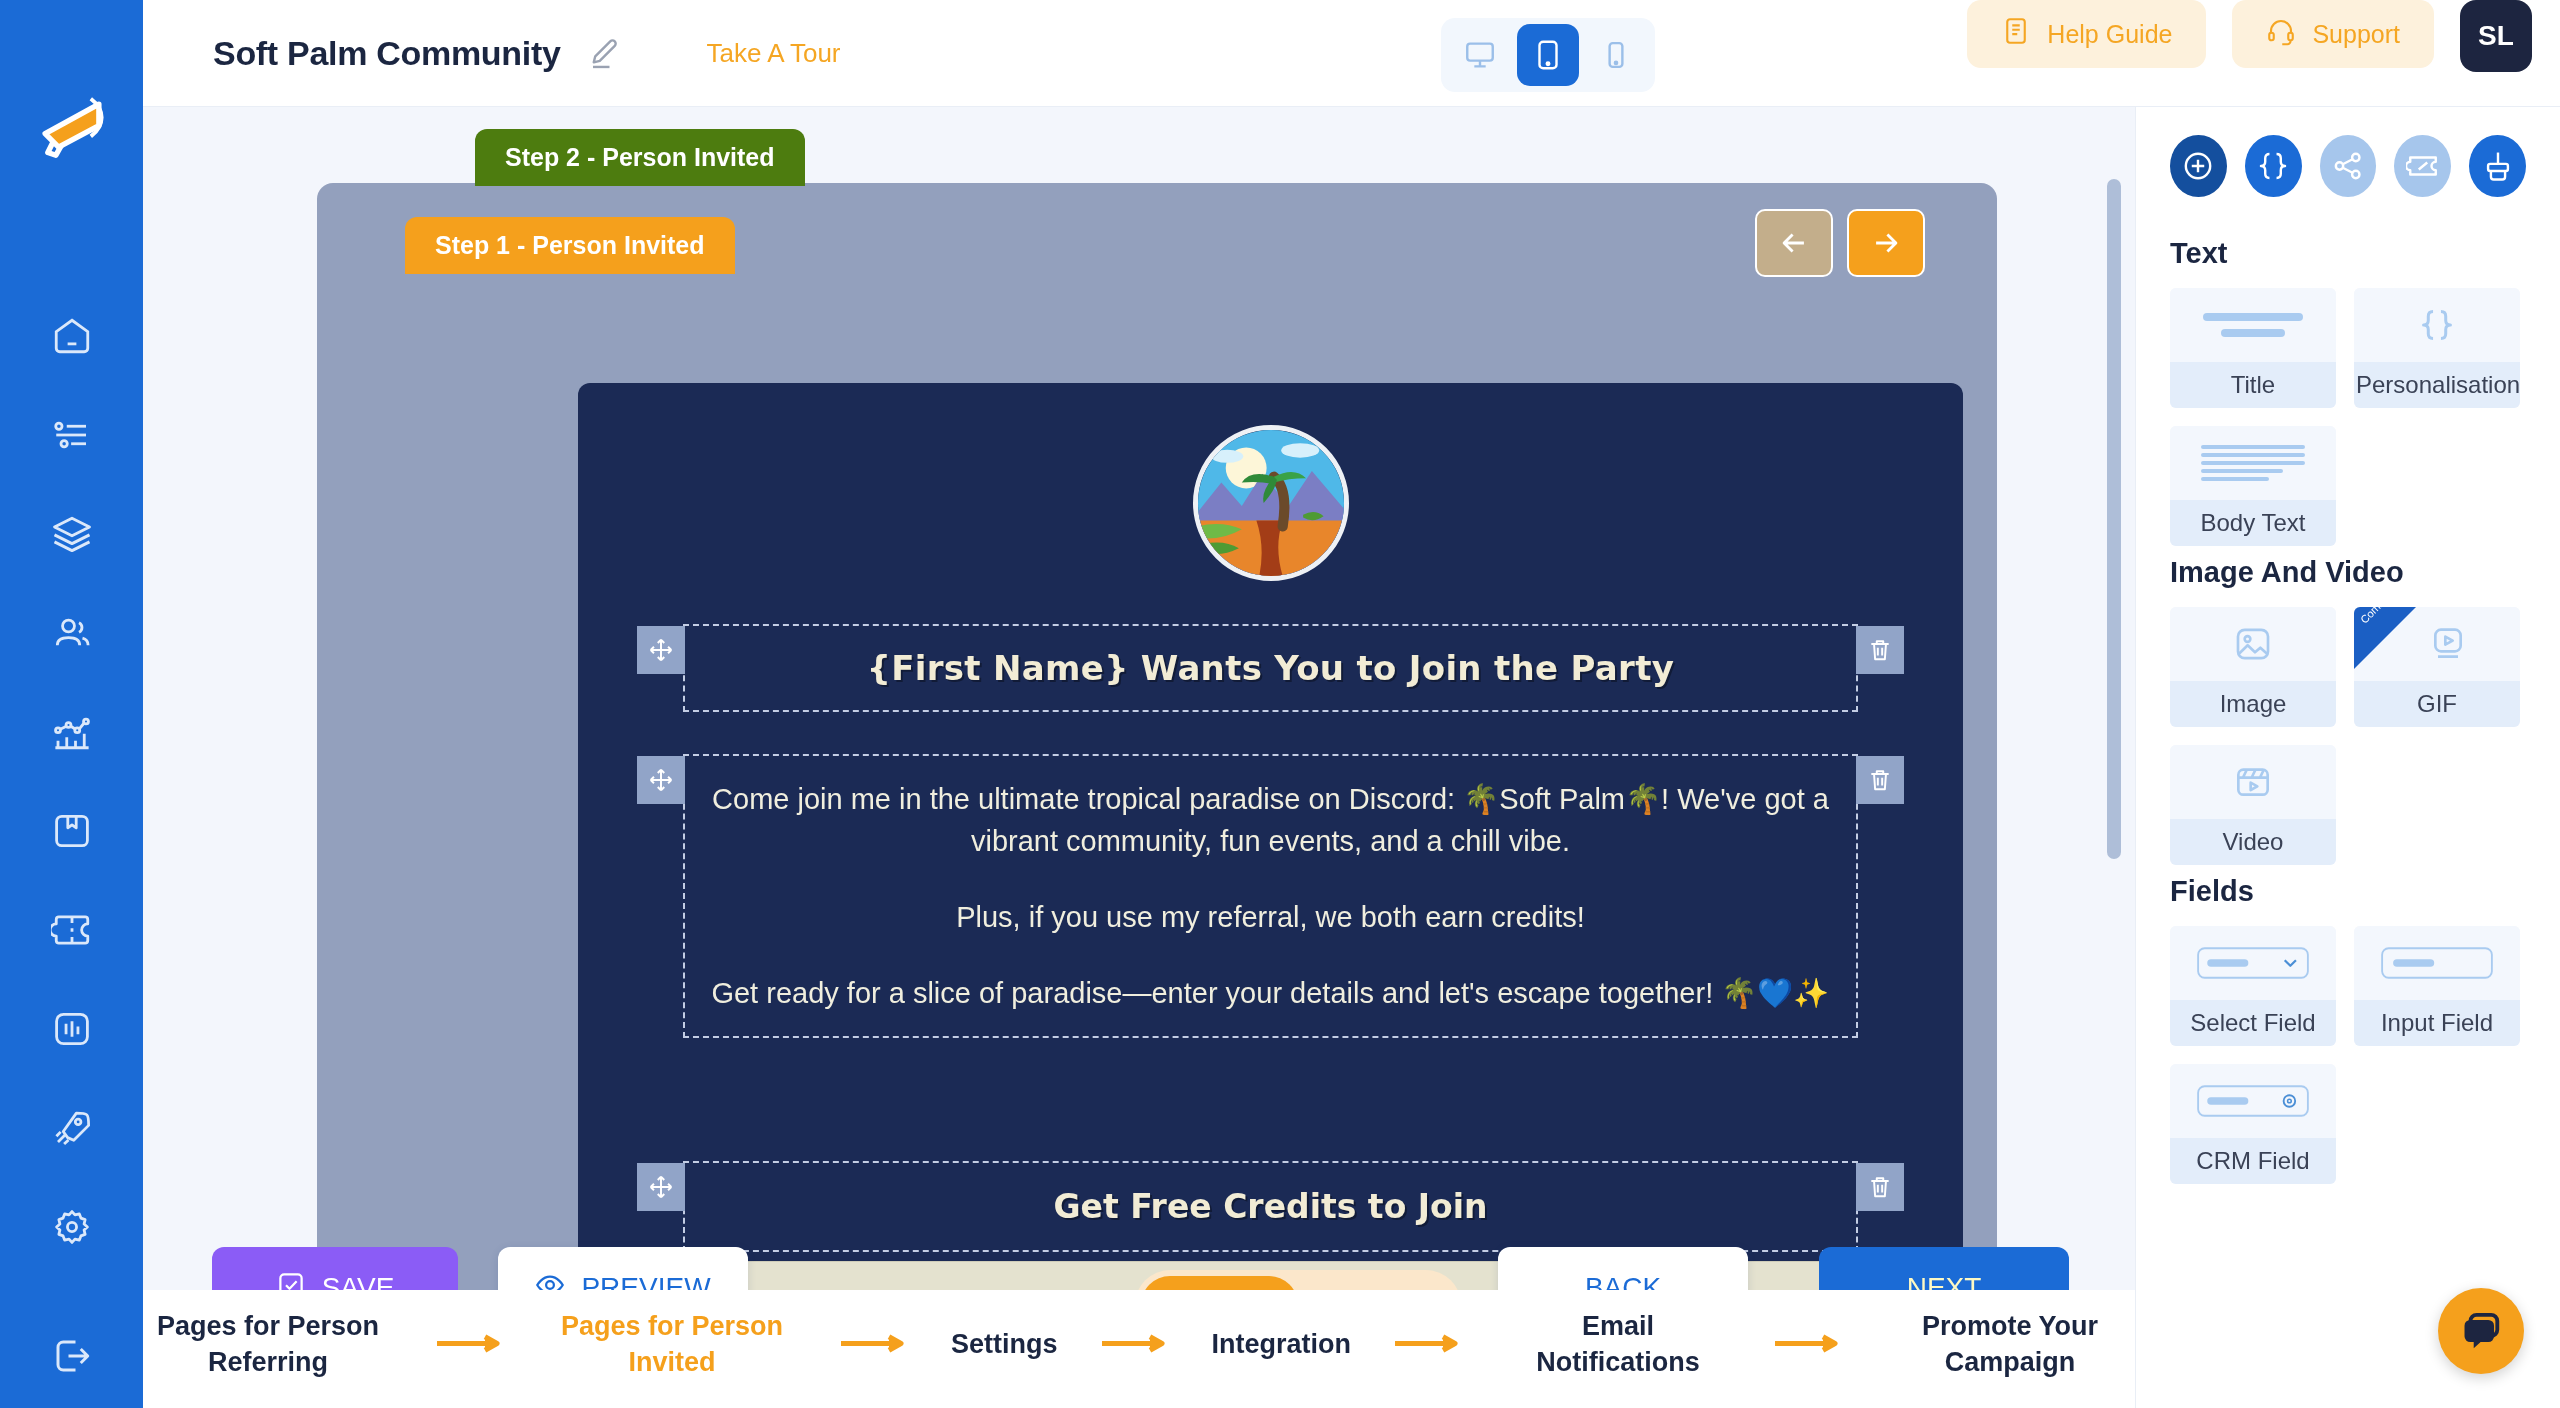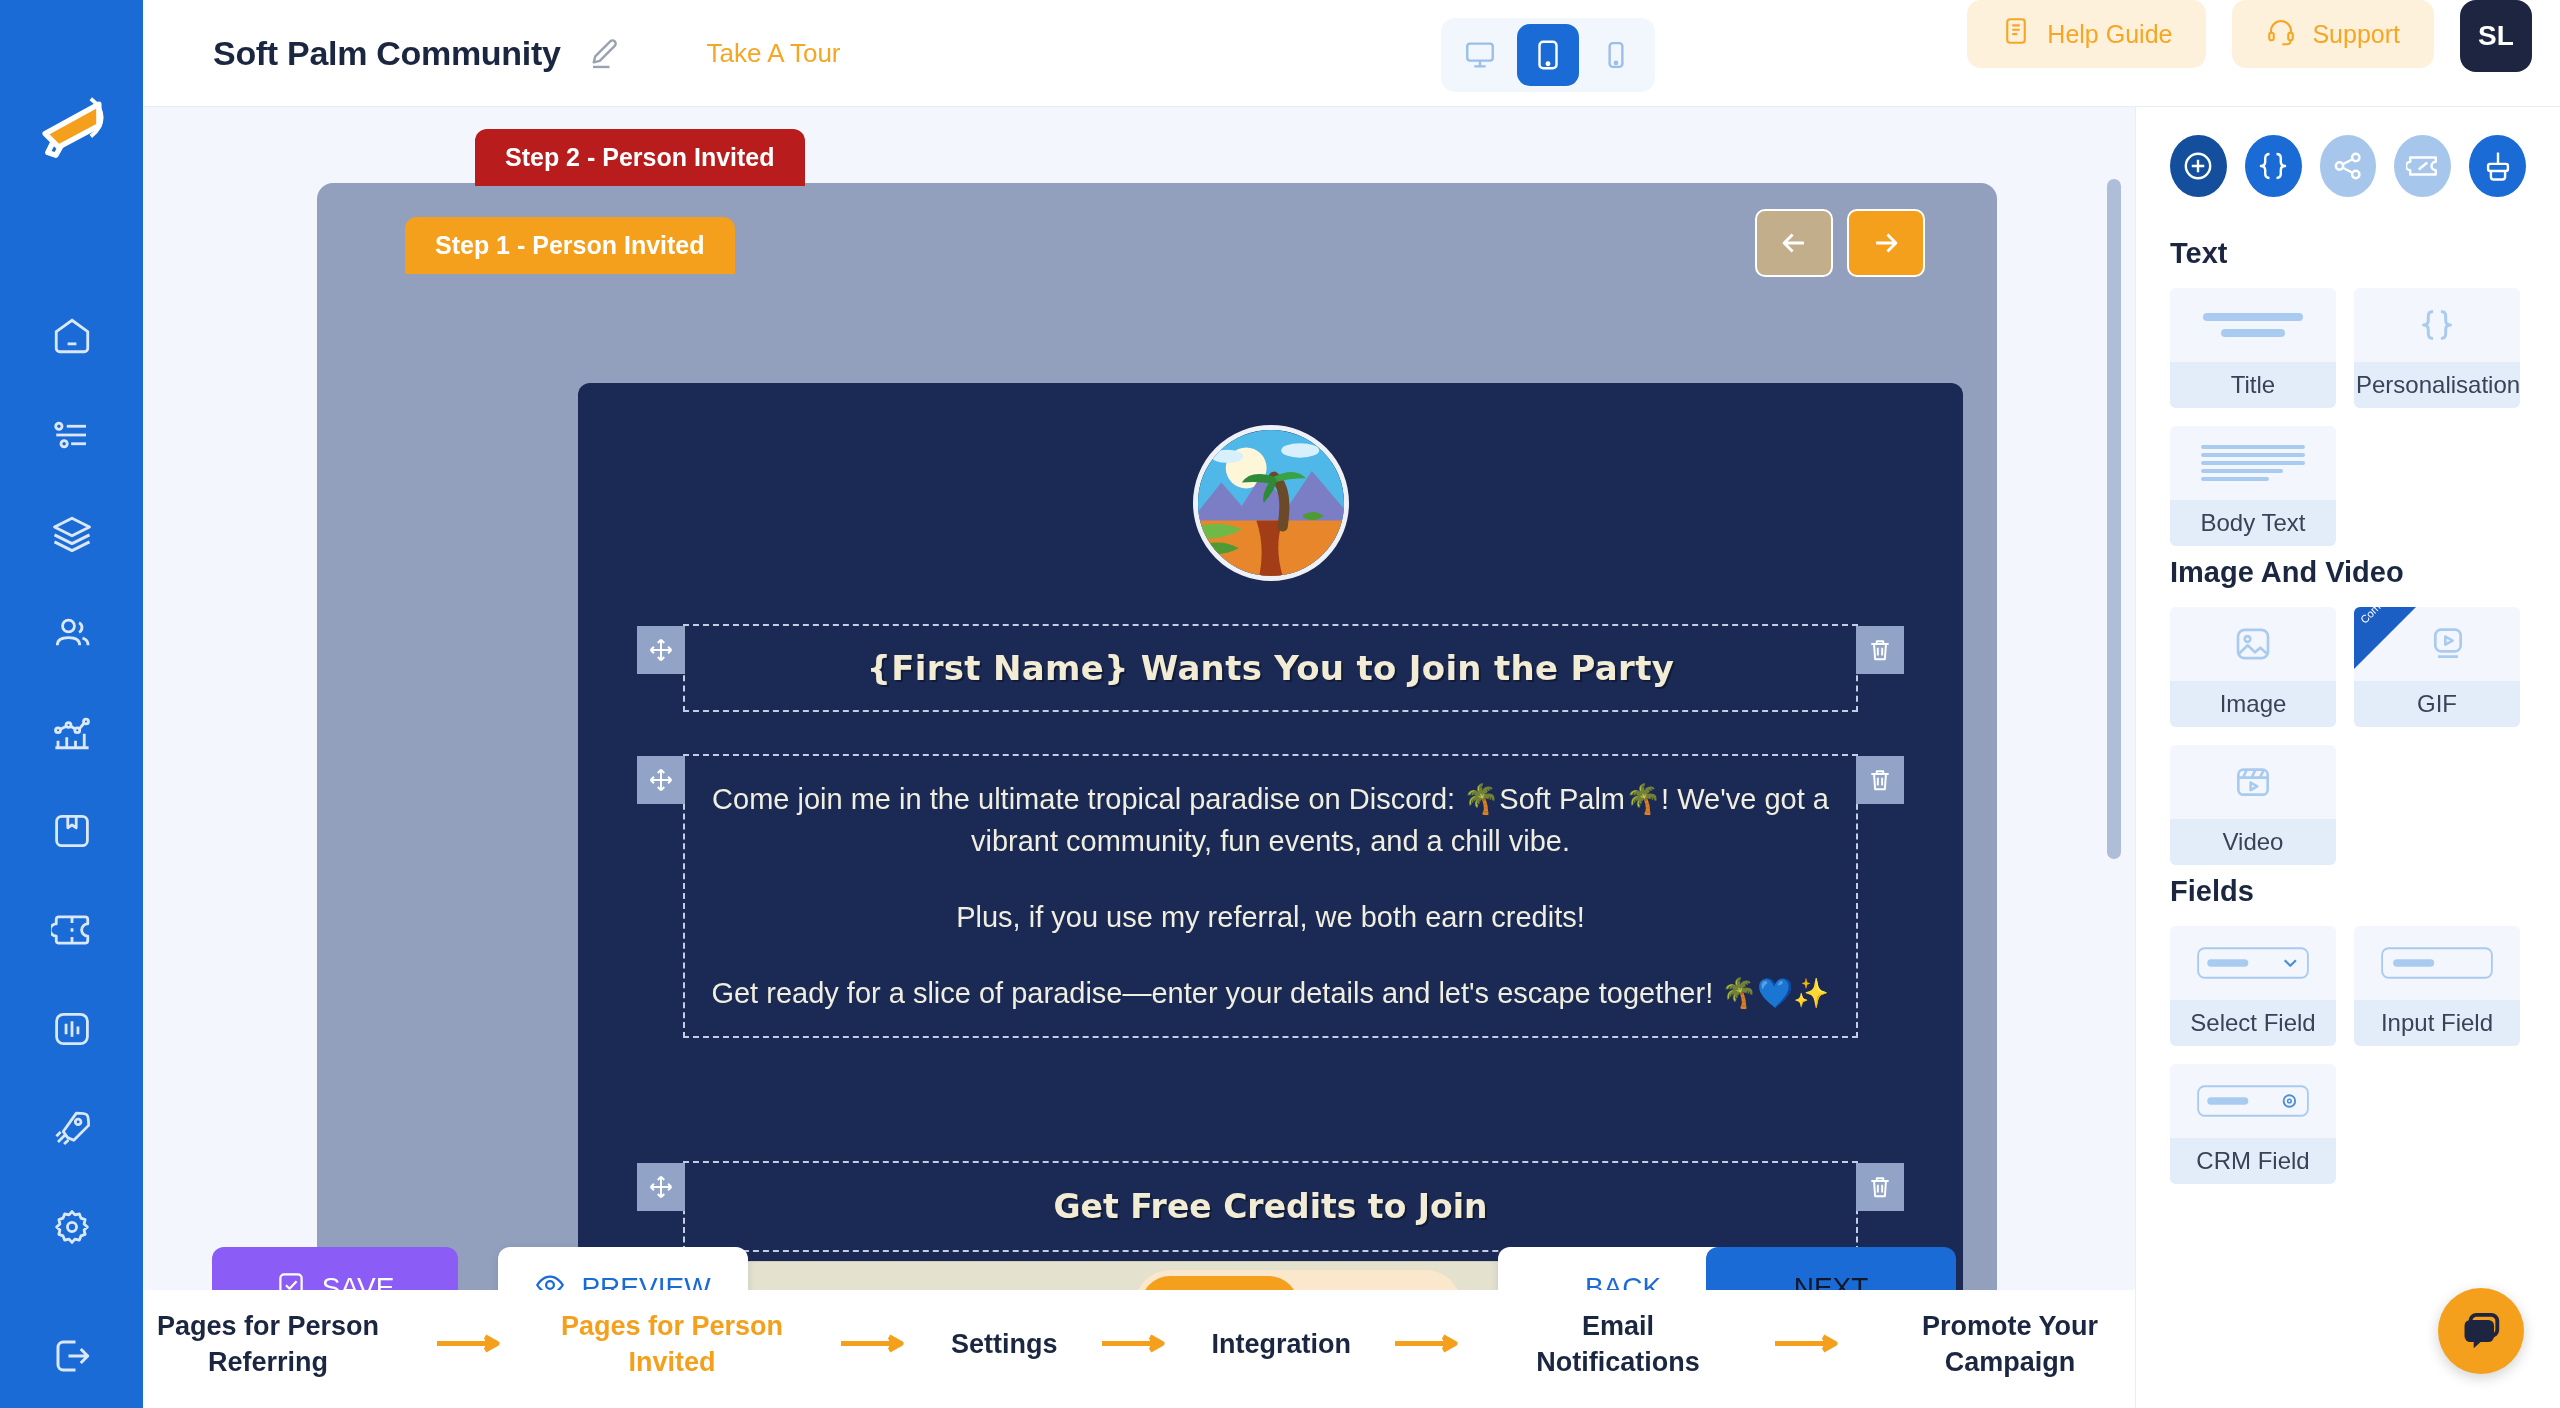--- a/index.html
+++ b/index.html
@@ -81,21 +81,21 @@
     background: #f3f6fc;
     overflow: hidden;
   }
 
   .tab-chip {
     position: absolute;
     border-radius: 12px 12px 0 0;
     font-size: 25px; font-weight: bold; color: #ffffff;
     padding: 14px 30px; white-space: nowrap;
   }
-  .tab-chip.inactive { background: #b91c1c; left: 332px; top: 22px; z-index: 2; }
+  .tab-chip.inactive { background: #4d7c0f; left: 332px; top: 22px; z-index: 2; }
   .tab-chip.active { background: #f5a01c; left: 262px; top: 110px; z-index: 5; border-radius: 12px 12px 0 0; }
 
   .frame-outer {
     position: absolute; left: 174px; top: 76px;
     width: 1680px; height: 1110px;
     background: #93a0bd; border-radius: 16px 16px 0 0;
   }
   .frame-nav { position: absolute; right: 72px; top: 26px; display: flex; gap: 14px; }
   .nav-arrow {
     width: 78px; height: 68px; border-radius: 10px;
@@ -179,21 +179,21 @@
     position: absolute; top: 0;
     height: 82px; border-radius: 12px;
     display: flex; align-items: center; justify-content: center; gap: 16px;
     font-size: 28px; cursor: pointer; pointer-events: auto;
     white-space: nowrap;
   }
   .abtn svg { width: 30px; height: 30px; }
   .abtn-save    { left: 69px;   width: 246px; background: #8b5cf6; color: #ffffff; }
   .abtn-preview { left: 355px;  width: 250px; background: #ffffff; color: #1b6bd6; box-shadow: 0 2px 8px rgba(30,60,120,.14); text-decoration: underline; }
   .abtn-back    { left: 1355px; width: 250px; background: #ffffff; color: #1b6bd6; box-shadow: 0 2px 8px rgba(30,60,120,.14); }
-  .abtn-next    { left: 1563px; width: 250px; background: #1b6bd6; color: #0f172a; align-items: center; }
+  .abtn-next    { left: 1676px; width: 250px; background: #1b6bd6; color: #fef9c3; align-items: center; }
 
   .canvas-scroll {
     position: absolute; right: 14px; top: 72px;
     width: 14px; height: 680px;
     background: #aebed8; border-radius: 8px; cursor: pointer;
   }
 
   
   .breadcrumb {
     position: absolute; left: 143px; top: 1290px;

